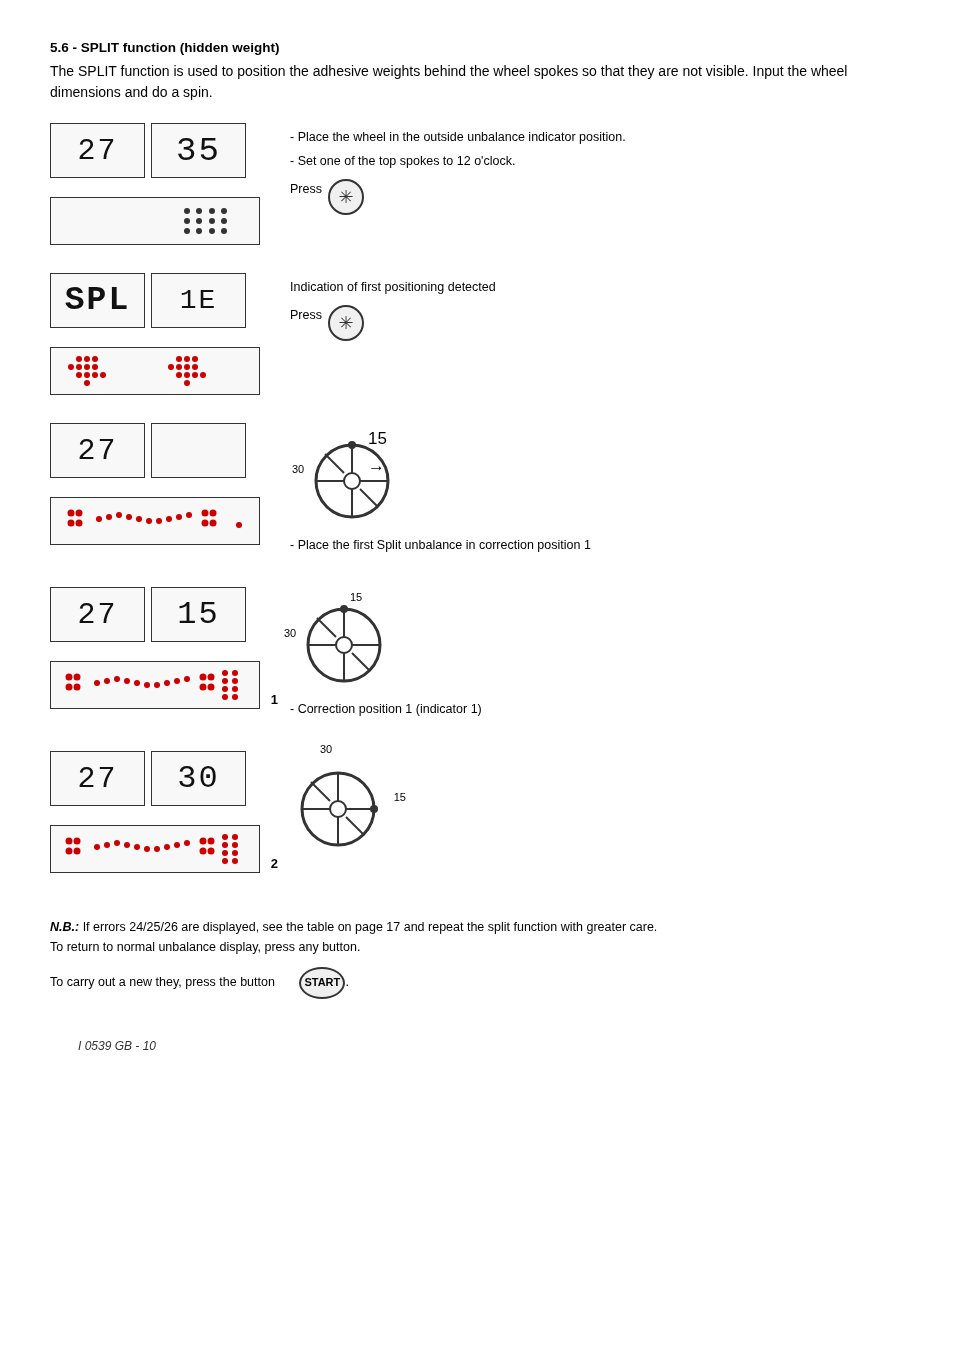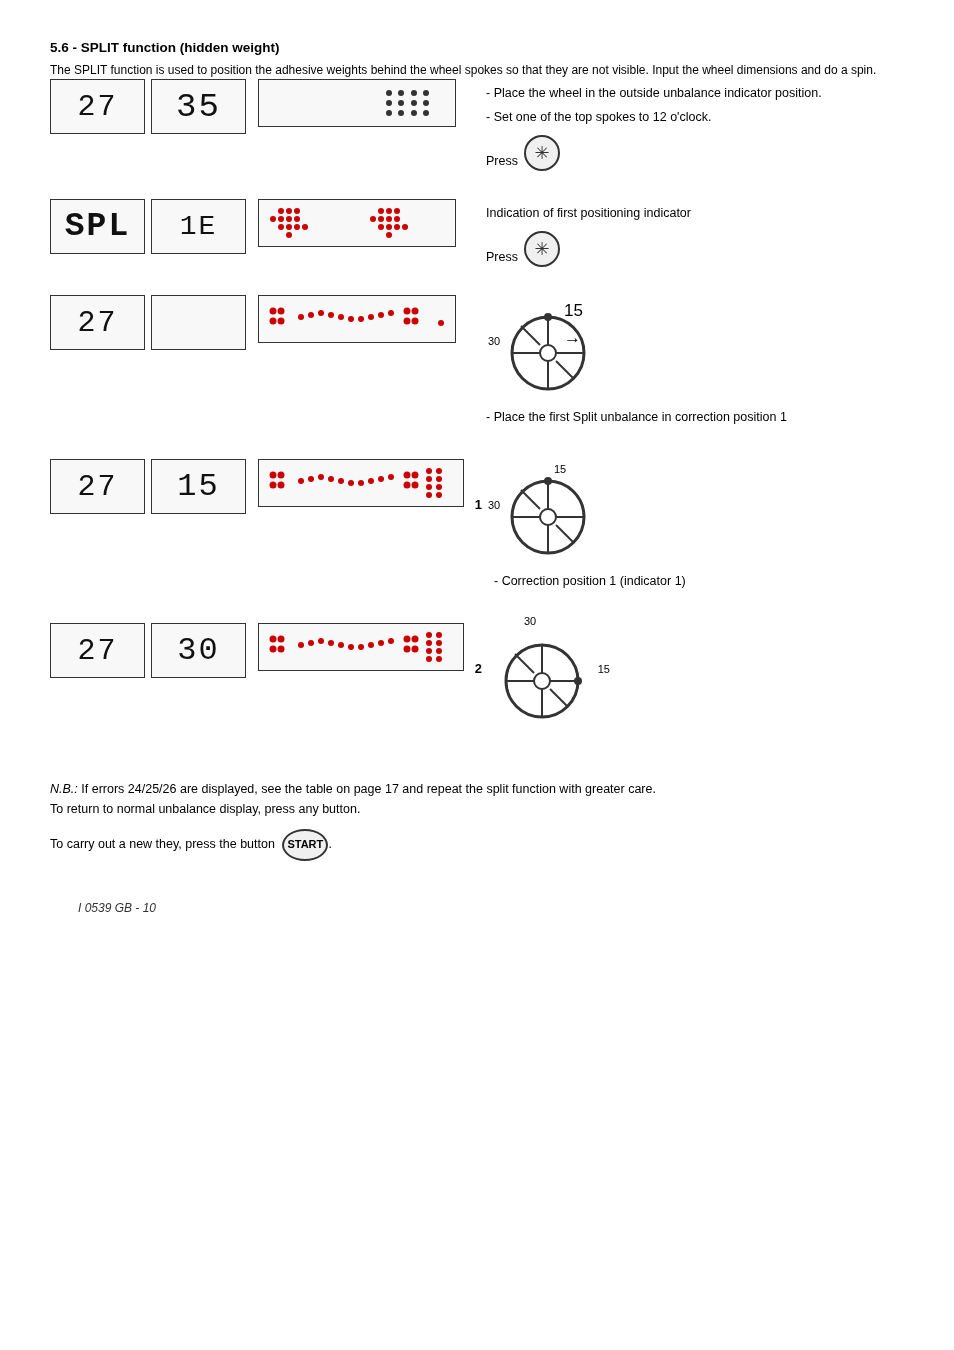--- a/index.html
+++ b/index.html
@@ -12,42 +12,43 @@
       color: #000;
       padding: 40px 50px;
     }
 
     .page-title {
       font-weight: bold;
       font-size: 13.5px;
       margin-bottom: 6px;
     }
     .page-intro {
-      font-size: 12px;
+      font-size: 14px;
+      margin-bottom: 20px;
       line-height: 1.5;
     }
 
     .content-area {
       display: flex;
       flex-direction: column;
       gap: 28px;
     }
 
     .row {
       display: flex;
       flex-direction: row;
       align-items: flex-start;
       gap: 30px;
     }
 
     
     .display-block {
       display: flex;
-      flex-direction: row;
-      gap: 12px;
+      flex-direction: column;
+      gap: 19px;
       min-width: 210px;
     }
     .display-top {
       display: flex;
       gap: 6px;
     }
     .lcd-box {
       border: 1.5px solid #333;
       width: 95px;
       height: 55px;
@@ -91,21 +92,21 @@
       line-height: 1.6;
       padding-top: 4px;
     }
     .instructions p {
       margin-bottom: 4px;
     }
 
     
     .press-line {
       display: flex;
-      align-items: flex-end;
+      align-items: flex-start;
       gap: 6px;
       margin-top: 8px;
       font-size: 12.5px;
     }
     .btn-icon {
       width: 36px;
       height: 36px;
       border: 2px solid #333;
       border-radius: 50%;
       display: flex;
@@ -120,38 +121,38 @@
       color: #333;
     }
 
     
     .nb-section {
       font-size: 12.5px;
       line-height: 1.6;
       margin-top: 10px;
     }
     .nb-bold {
-      font-weight: normal;
+      font-weight: bold;
       font-style: italic;
     }
 
     
     .start-btn {
       display: inline-flex;
       align-items: center;
       justify-content: center;
       border: 2px solid #333;
       border-radius: 50%;
       width: 46px;
       height: 32px;
       font-size: 11px;
       font-weight: bold;
       background: #f0f0f0;
       vertical-align: middle;
-      margin-left: 4px;
+      margin-left: 21px;
     }
 
     
     .page-footer {
       margin-top: 40px;
       font-size: 12px;
       font-style: italic;
       color: #333;
       margin-left: 28px;
     }
@@ -261,21 +262,21 @@
               <circle cx="122" cy="26" r="3"></circle>
               <circle cx="130" cy="26" r="3"></circle>
               <circle cx="138" cy="26" r="3"></circle>
               <circle cx="146" cy="26" r="3"></circle>
               <circle cx="130" cy="34" r="3"></circle>
             </g>
           </svg>
         </div>
       </div>
       <div class="instructions">
-        <p>Indication of first positioning indicator</p>
+        <p>Indication of first positioning detected</p>
         <div class="press-line">
           <span>Press</span>
           <div class="btn-icon">
             <span class="btn-icon-star">✳</span>
           </div>
         </div>
       </div>
     </div>
 
     <div class="row">

